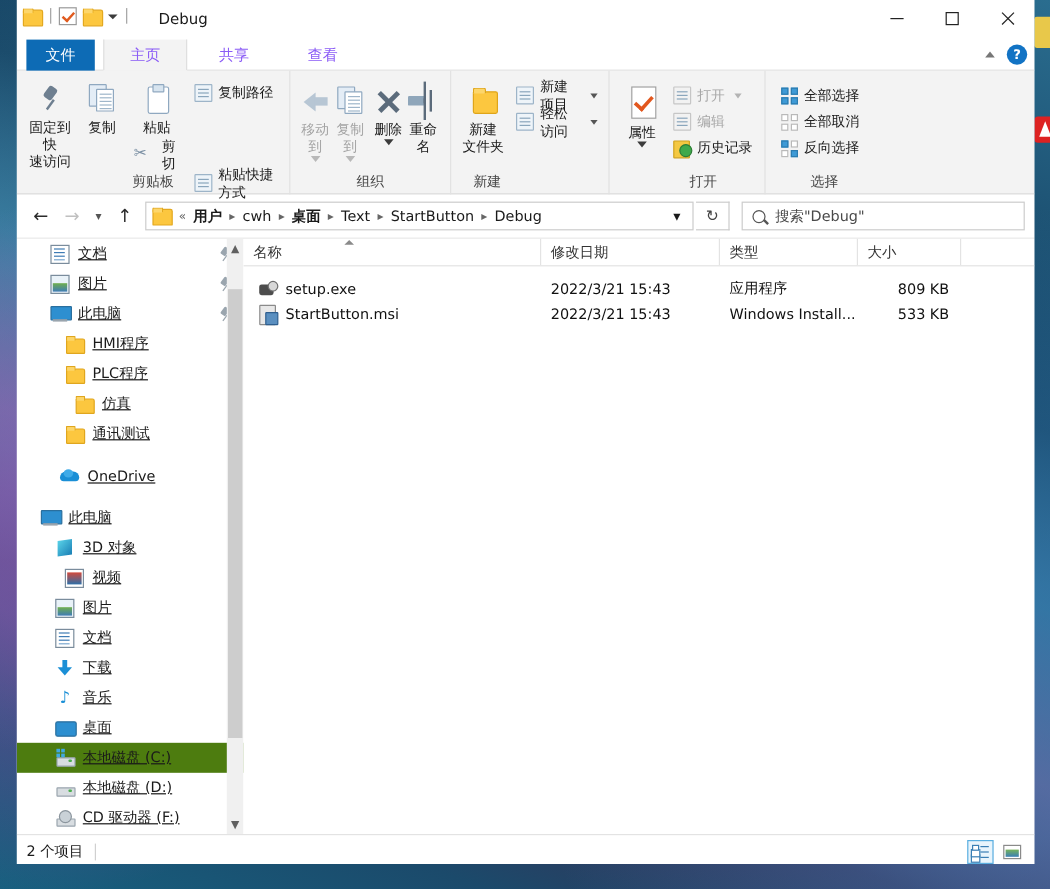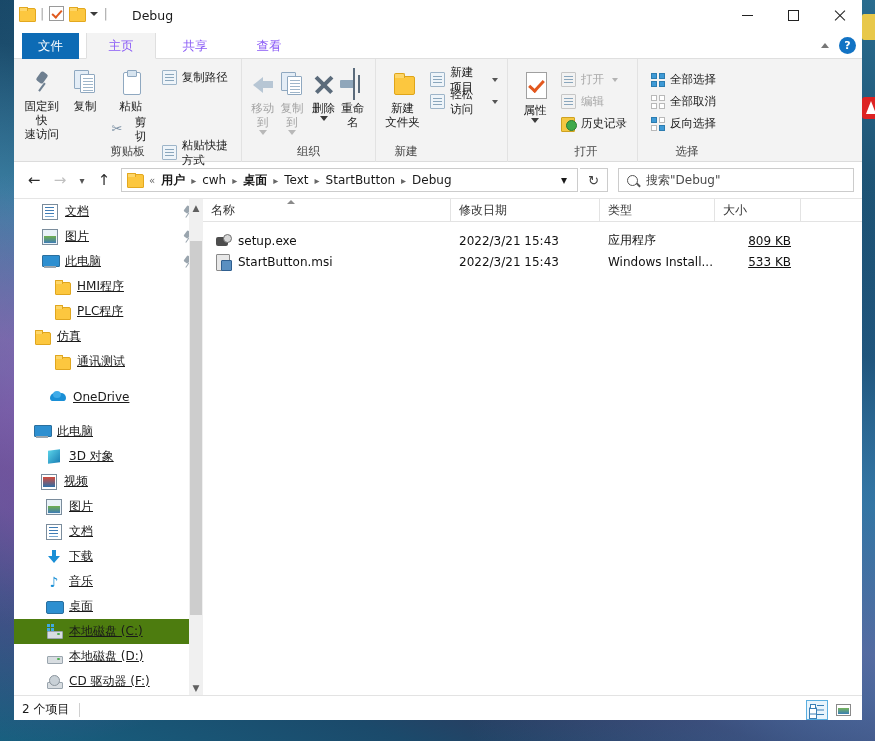--- a/index.html
+++ b/index.html
@@ -283,21 +283,21 @@
   .filepane{ flex:1; background:#fff; position:relative; }
   .colhdr{ height:23px; display:flex; border-bottom:1px solid #e3e3e3;
            font-size:12px; color:#333; position:relative; }
   .col{ display:flex; align-items:center; padding:0 8px; border-right:1px solid #e3e3e3;
         position:relative; }
   .sortcaret{ position:absolute; top:1px; left:50%; margin-left:-40px;
               width:0;height:0;border-left:4px solid transparent;border-right:4px solid transparent;
               border-bottom:4px solid #8a8a8a; }
   .row{ height:21px; display:flex; align-items:center; font-size:12px; color:#111; }
   .rname{ display:flex; align-items:center; gap:7px; padding-left:12px; }
-  .rsize{ text-align:right;text-decoration:underline; }
+  .rsize{ text-align:right; }
   .fi{ width:16px;height:16px;position:relative;flex:none; }
   .fi-exe::before{ content:"";position:absolute;left:1px;top:4px;width:12px;height:9px;
     background:#4d4d4d;border-radius:2px; }
   .fi-exe::after{ content:"";position:absolute;left:8px;top:1px;width:7px;height:7px;
     border-radius:50%;background:#d8d8d8;border:1px solid #6f6f6f; }
   .fi-msi::before{ content:"";position:absolute;left:1px;top:0;width:12px;height:15px;
     background:#e8e8e8;border:1px solid #8a8a8a;border-radius:1px; }
   .fi-msi::after{ content:"";position:absolute;left:6px;top:6px;width:9px;height:9px;
     background:#5a8fc0;border:1px solid #2f5f90;border-radius:1px; }
 
@@ -579,21 +579,21 @@
             <span class="pin"></span>
           </div>
           <div class="navitem" style="padding-left: 40px;">
             <span class="ni-ico ic-fold"></span>
             <span class="lbl">HMI程序</span>
           </div>
           <div class="navitem" style="padding-left: 40px;">
             <span class="ni-ico ic-fold"></span>
             <span class="lbl">PLC程序</span>
           </div>
-          <div class="navitem" style="padding-left: 20px;">
+          <div class="navitem" style="padding-left: 48px;">
             <span class="ni-ico ic-fold"></span>
             <span class="lbl">仿真</span>
           </div>
           <div class="navitem" style="padding-left: 40px;">
             <span class="ni-ico ic-fold"></span>
             <span class="lbl">通讯测试</span>
           </div>
           <div style="height: 10px;"></div>
           <div class="navitem" style="padding-left: 36px;">
             <span class="ni-ico ic-onedrive"></span>
@@ -601,21 +601,21 @@
           </div>
           <div style="height: 10px;"></div>
           <div class="navitem" style="padding-left: 20px;">
             <span class="ni-ico ic-pc"></span>
             <span class="lbl">此电脑</span>
           </div>
           <div class="navitem" style="padding-left: 32px;">
             <span class="ni-ico ic-3d"></span>
             <span class="lbl">3D 对象</span>
           </div>
-          <div class="navitem" style="padding-left: 27px;">
+          <div class="navitem" style="padding-left: 40px;">
             <span class="ni-ico ic-vid"></span>
             <span class="lbl">视频</span>
           </div>
           <div class="navitem" style="padding-left: 32px;">
             <span class="ni-ico ic-pic"></span>
             <span class="lbl">图片</span>
           </div>
           <div class="navitem" style="padding-left: 32px;">
             <span class="ni-ico ic-doc"></span>
             <span class="lbl">文档</span>

